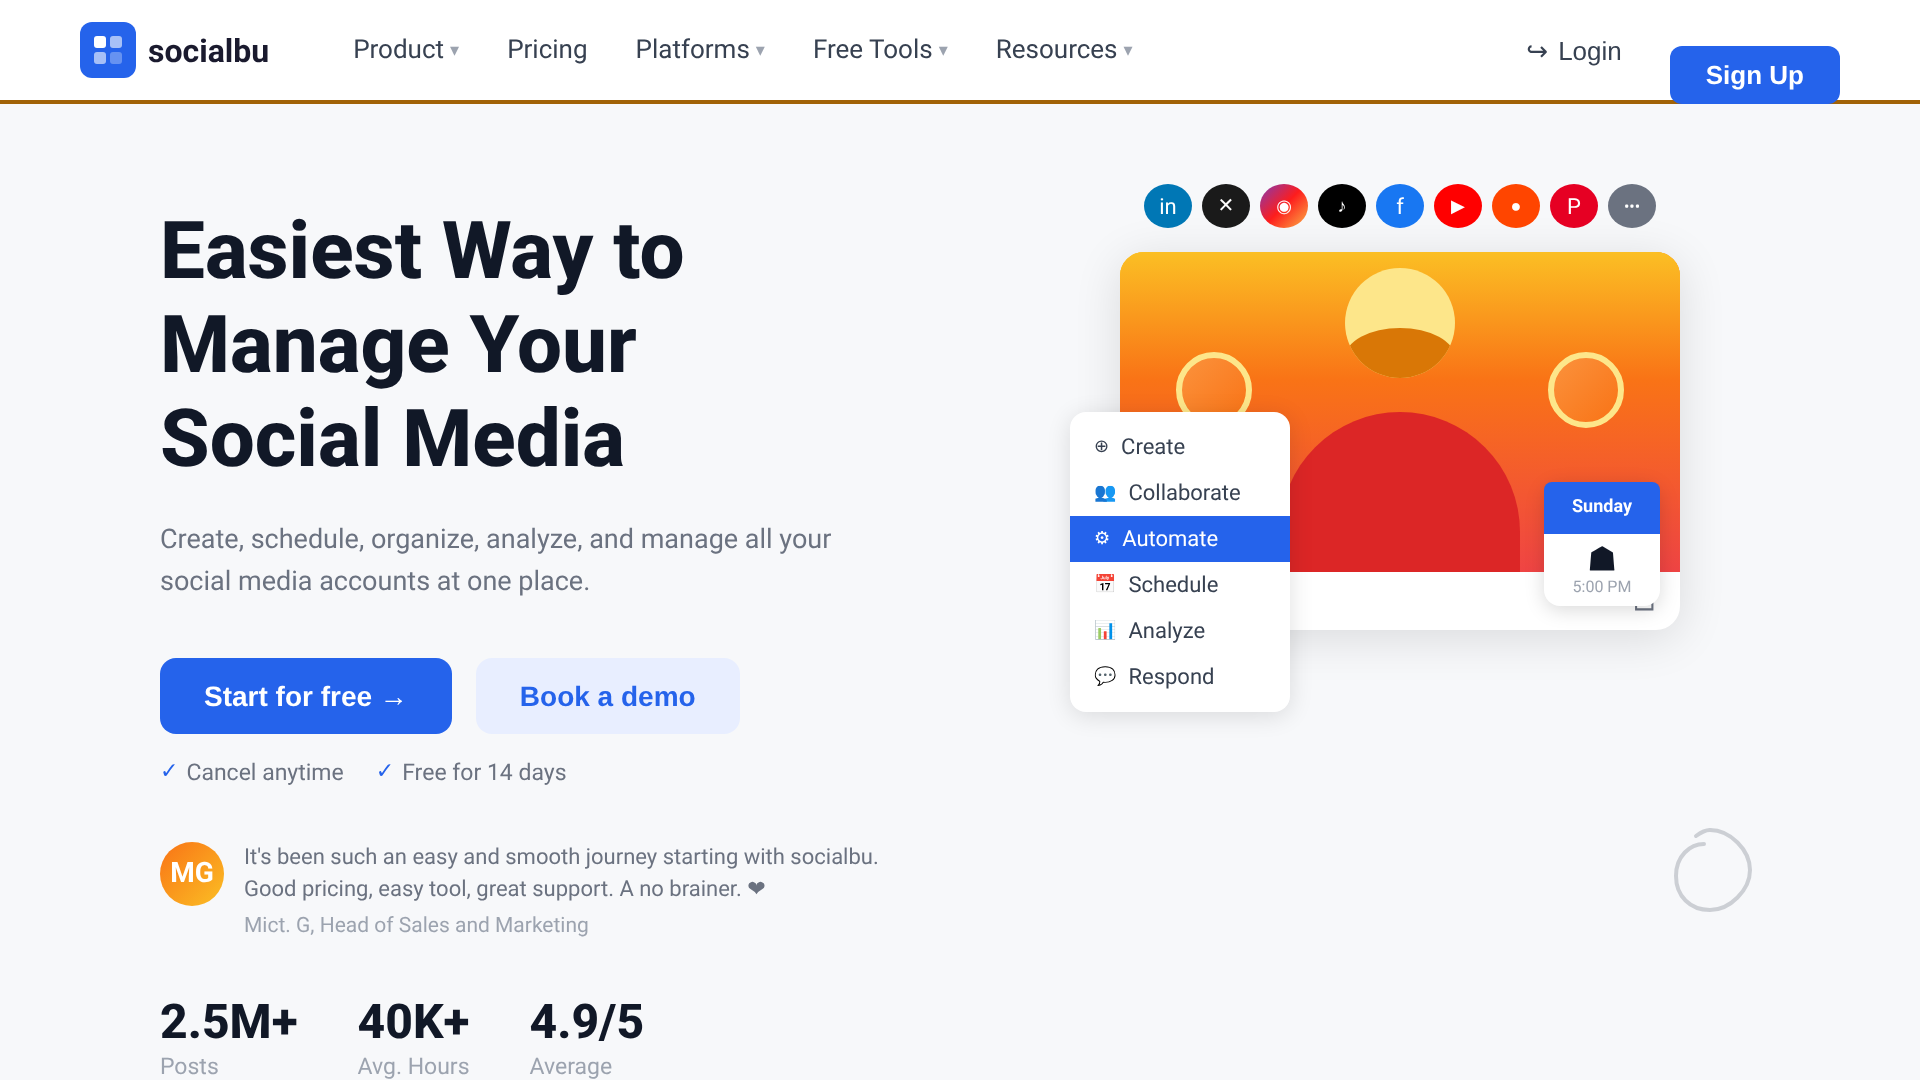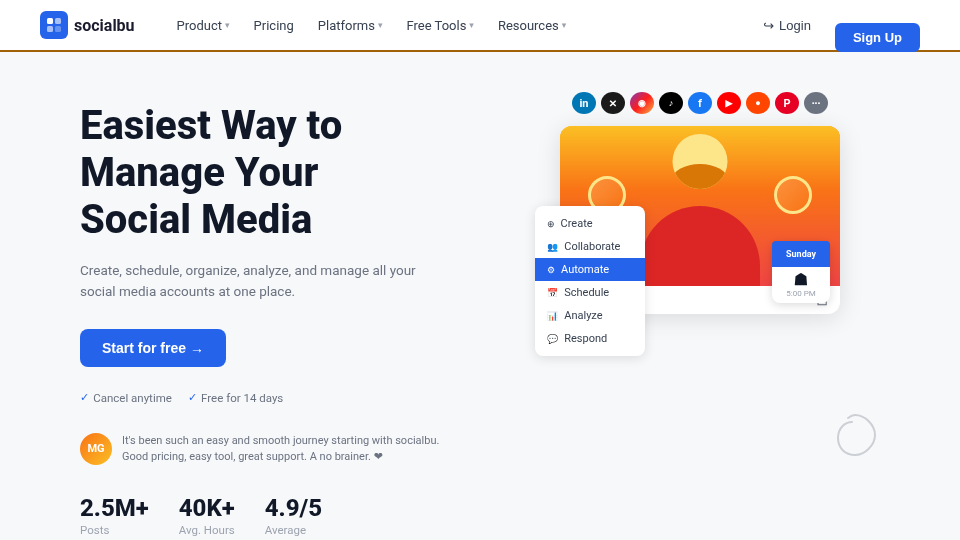--- a/index.html
+++ b/index.html
@@ -82,21 +82,21 @@
     }
     .hero-subtitle {
       font-size: 13.5px;
       color: #6b7280;
       line-height: 1.6;
       max-width: 340px;
       margin-bottom: 26px;
     }
     .cta-row {
       display: flex; gap: 12px;
-      margin-bottom: 24px;
+      margin-bottom: 12px;
     }
     .start-btn {
       display: flex; align-items: center; gap: 8px;
       padding: 11px 22px;
       background: #2563eb;
       color: #fff;
       border: none; cursor: pointer;
       border-radius: 8px;
       font-size: 14px; font-weight: 600;
     }
@@ -121,21 +121,21 @@
     .testimonial {
       display: flex; align-items: flex-start; gap: 10px;
       margin-top: 28px;
       max-width: 360px;
     }
     .testi-avatar {
       width: 32px; height: 32px; border-radius: 50%;
       background: linear-gradient(135deg, #f97316, #fbbf24);
       flex-shrink: 0;
       display: flex; align-items: center; justify-content: center;
-      color: #fff; font-size: 11px; font-weight: bold;
+      color: #fff; font-size: 14px; font-weight: bold;
     }
     .testi-content { font-size: 11px; color: #6b7280; line-height: 1.5; }
     .testi-author { font-size: 10.5px; color: #9ca3af; margin-top: 2px; }
 
     
     .stats-row {
       display: flex; gap: 30px;
       margin-top: 28px;
     }
     .stat { }
@@ -157,21 +157,21 @@
       position: absolute;
       top: 0;
       left: 50%;
       transform: translateX(-50%);
       display: flex; gap: 5px;
       z-index: 10;
     }
     .social-icon {
       width: 24px; height: 22px; border-radius: 50%;
       display: flex; align-items: center; justify-content: center;
-      font-size: 11px; font-weight: bold; color: #fff;
+      font-size: 11px; font-weight: normal; color: #fff;
     }
     .si-li { background: #0077b5; }
     .si-tw { background: #1a1a1a; }
     .si-ig { background: linear-gradient(135deg, #833ab4, #fd1d1d, #fcb045); }
     .si-tt { background: #000; }
     .si-fb { background: #1877f2; }
     .si-yt { background: #ff0000; }
     .si-rd { background: #ff4500; }
     .si-pi { background: #e60023; }
     .si-more { background: #6b7280; font-size: 9px; }
@@ -324,36 +324,38 @@
 
   <div class="left">
     <h1 class="hero-title">
       <span>Easiest Way to</span><br>
       <span>Manage Your</span><br>
       <span>Social Media</span>
     </h1>
     <p class="hero-subtitle">Create, schedule, organize, analyze, and manage all your social media accounts at one place.</p>
     <div class="cta-row">
       <button class="start-btn">Start for free  →</button>
+      <button class="demo-btn">Book a demo</button>
     </div>
     <div class="trust-row">
       <div class="trust-item">
         <span class="check">✓</span>
         <span>Cancel anytime</span>
       </div>
       <div class="trust-item">
         <span class="check">✓</span>
         <span>Free for 14 days</span>
       </div>
     </div>
 
     <div class="testimonial">
       <div class="testi-avatar">MG</div>
       <div>
         <div class="testi-content">It's been such an easy and smooth journey starting with socialbu. Good pricing, easy tool, great support. A no brainer. ❤</div>
+        <div class="testi-author">Mict. G, Head of Sales and Marketing</div>
       </div>
     </div>
 
     <div class="stats-row">
       <div class="stat">
         <div class="stat-value">2.5M+</div>
         <div class="stat-label">
           <span>Posts</span><br>
           <span>Created</span>
         </div>

